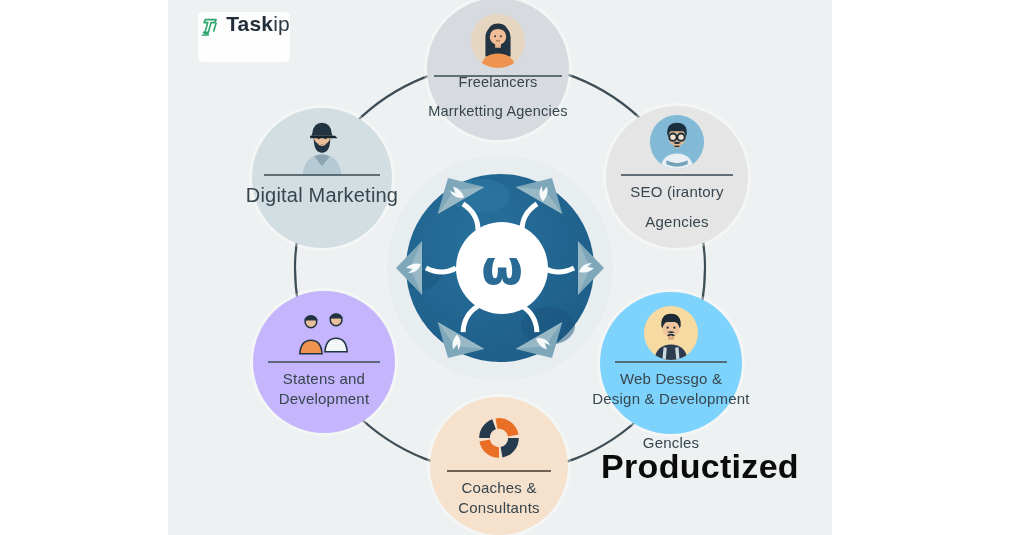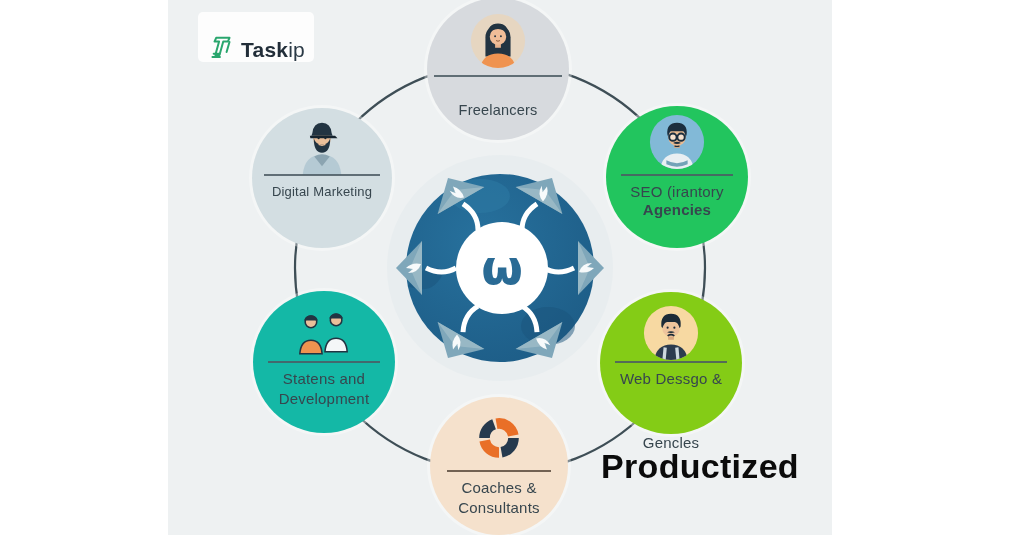--- a/index.html
+++ b/index.html
@@ -4,41 +4,41 @@
 <style>
   html,body{margin:0;padding:0;background:#ffffff;}
   .stage{position:relative;width:1024px;height:535px;background:#ffffff;overflow:hidden;
          font-family:"Liberation Sans",sans-serif;}
   .panel{position:absolute;left:168px;top:0;width:664px;height:535px;background:#eef1f2;}
   .ring{position:absolute;left:0;top:0;z-index:1;}
   .hub{position:absolute;left:348px;top:116px;z-index:2;}
   .node{position:absolute;border-radius:50%;z-index:3;box-shadow:0 0 0 3px rgba(255,255,255,0.35);}
   .n1{left:427px;top:-2px;width:142px;height:142px;background:#d7dade;}
   .n2{left:252px;top:108px;width:140px;height:140px;background:#d3dee2;}
-  .n3{left:606px;top:106px;width:142px;height:142px;background:#22c55e;}
-  .n4{left:253px;top:291px;width:142px;height:142px;background:#14b8a6;}
-  .n5{left:600px;top:292px;width:142px;height:142px;background:#84cc16;}
+  .n3{left:606px;top:106px;width:142px;height:142px;background:#e5e5e5;}
+  .n4{left:253px;top:291px;width:142px;height:142px;background:#c4b5fd;}
+  .n5{left:600px;top:292px;width:142px;height:142px;background:#7dd3fc;}
   .n6{left:430px;top:397px;width:138px;height:138px;background:#f5e1cc;}
   .avatar{position:absolute;left:50%;transform:translateX(-50%);}
   .divider{position:absolute;left:50%;transform:translateX(-50%);height:2px;background:#4b5a63;opacity:.85;}
   .lbl{position:absolute;left:50%;transform:translateX(-50%);white-space:nowrap;color:#37464e;
        font-size:15px;letter-spacing:.2px;}
   .n1 .avatar{top:14px;} .n1 .divider{top:77px;width:128px;}
-  .n1 .l1{top:104px;font-size:14.5px;} .n1 .l2{top:105px;font-size:14.5px;}
-  .n2 .avatar{top:5px;} .n2 .divider{top:66px;width:116px;} .n2 .l1{top:76px;font-size:13px;}
+  .n1 .l1{top:76px;font-size:14.5px;} .n1 .l2{top:105px;font-size:14.5px;}
+  .n2 .avatar{top:5px;} .n2 .divider{top:66px;width:116px;} .n2 .l1{top:76px;font-size:20px;}
   .n3 .avatar{top:7px;} .n3 .divider{top:68px;width:112px;}
-  .n3 .l1{top:77px;} .n3 .l2{top:95px;font-weight:bold;}
+  .n3 .l1{top:77px;} .n3 .l2{top:107px;}
   .n4 .avatar{top:18px;} .n4 .divider{top:70px;width:112px;}
   .n4 .l1{top:79px;} .n4 .l2{top:99px;}
   .n5 .avatar{top:12px;} .n5 .divider{top:69px;width:112px;}
   .n5 .l1{top:78px;} .n5 .l2{top:98px;} .n5 .l3{top:118px;margin-top:24px;}
   .n6 .avatar{top:12px;} .n6 .divider{top:73px;width:104px;background:#5a4b3d;}
   .n6 .l1{top:82px;} .n6 .l2{top:102px;}
-  .logo{position:absolute;left:198px;top:12px;width:116px;height:50px;background:#fdfdfd;
-        border-radius:5px;display:flex;align-items:flex-end;justify-content:center;gap:4px;z-index:4;}
+  .logo{position:absolute;left:198px;top:12px;width:92px;height:50px;background:#fdfdfd;
+        border-radius:5px;display:flex;align-items:flex-start;justify-content:center;gap:4px;z-index:4;}
   .logo-text{font-size:21px;color:#222e39;letter-spacing:.2px;}
   .logo-text .p1{font-weight:bold;}
   .logo-text .p2{font-weight:400;color:#2b3a46;}
   .title{position:absolute;left:590px;top:451px;width:220px;text-align:center;z-index:4;
          font-weight:bold;font-size:34px;line-height:30px;color:#0b0b0b;letter-spacing:.3px;}
   .sparkle{position:absolute;background:#ffffff;border-radius:50%;z-index:3;opacity:.75;}
 </style>
 </head>
 <body>
 
@@ -125,20 +125,21 @@
         <circle cx="30" cy="25.5" r="8.5" fill="#f0bd98"></circle>
         <path d="M20,24 q-1,-12 10,-12 q11,0 10,12 q-3,-6.5 -10,-6.5 q-7,0 -10,6.5 Z" fill="#223442"></path>
         <circle cx="27" cy="25" r="1" fill="#223442"></circle>
           <circle cx="33" cy="25" r="1" fill="#223442"></circle>
         <path d="M28,29.5 q2,1.5 4,0" stroke="#8a5a3a" stroke-width="1" fill="none"></path>
         <path d="M11,61 q2,-18 19,-18 q17,0 19,18 Z" fill="#ef9350"></path>
       </g>
     </svg>
     <div class="divider"></div>
     <div class="lbl l1">Freelancers</div>
+    <div class="lbl l2">Marrketting Agencies</div>
   </div>
 
   <div class="node n2">
     <svg class="avatar" width="62" height="62" viewBox="0 0 64 64">
       <path d="M12,64 q2,-21 20,-21 q18,0 20,21 Z" fill="#b5cad4"></path>
       <path d="M24,45 l8,10 l8,-10 q-4,-2.5 -8,-2.5 q-4,0 -8,2.5 Z" fill="#8ba4b1"></path>
       <circle cx="32" cy="27" r="9" fill="#eabf9a"></circle>
       <path d="M23.5,26 q0,15 8.5,15 q8.5,0 8.5,-15 q-2,6.5 -8.5,6.5 q-6.5,0 -8.5,-6.5 Z" fill="#223442"></path>
       <path d="M28.5,32.5 q3.5,1.5 7,0" stroke="#eabf9a" stroke-width="1.4" fill="none"></path>
       <circle cx="28.5" cy="26" r="1.1" fill="#16242f"></circle>
@@ -206,20 +207,21 @@
         <circle cx="30" cy="25" r="9" fill="#eec49c"></circle>
         <path d="M20,23 q-1,-13 10,-13 q11,0 10,13 l-1,2 q-2,-6.5 -5,-6.5 h-8 q-3,0.5 -5,6.5 Z" fill="#1d2b37"></path>
         <circle cx="26.5" cy="24.5" r="1.1" fill="#1d2b37"></circle>
           <circle cx="33.5" cy="24.5" r="1.1" fill="#1d2b37"></circle>
         <path d="M26,29.2 q4,-2 8,0 q-4,1.6 -8,0 Z" fill="#1d2b37"></path>
         <path d="M26.5,33 q3.5,-2.6 7,0" stroke="#1d2b37" stroke-width="1.6" fill="none"></path>
       </g>
     </svg>
     <div class="divider"></div>
     <div class="lbl l1">Web Dessgo &amp;</div>
+    <div class="lbl l2">Design &amp; Development</div>
     <div class="lbl l3">Gencles</div>
   </div>
 
   <div class="node n6">
     <svg class="avatar" width="58" height="58" viewBox="0 0 60 60">
       <path d="M27.4,15.2 A15,15 0 0 1 44.8,27.4" stroke="#e96f27" stroke-width="11" fill="none"></path>
       <path d="M45,30 A15,15 0 0 1 32.6,44.8" stroke="#263a4e" stroke-width="11" fill="none"></path>
       <path d="M30,45 A15,15 0 0 1 15.2,32.6" stroke="#e96f27" stroke-width="11" fill="none"></path>
       <path d="M15,30 A15,15 0 0 1 24.9,15.9" stroke="#263a4e" stroke-width="11" fill="none"></path>
     </svg>

